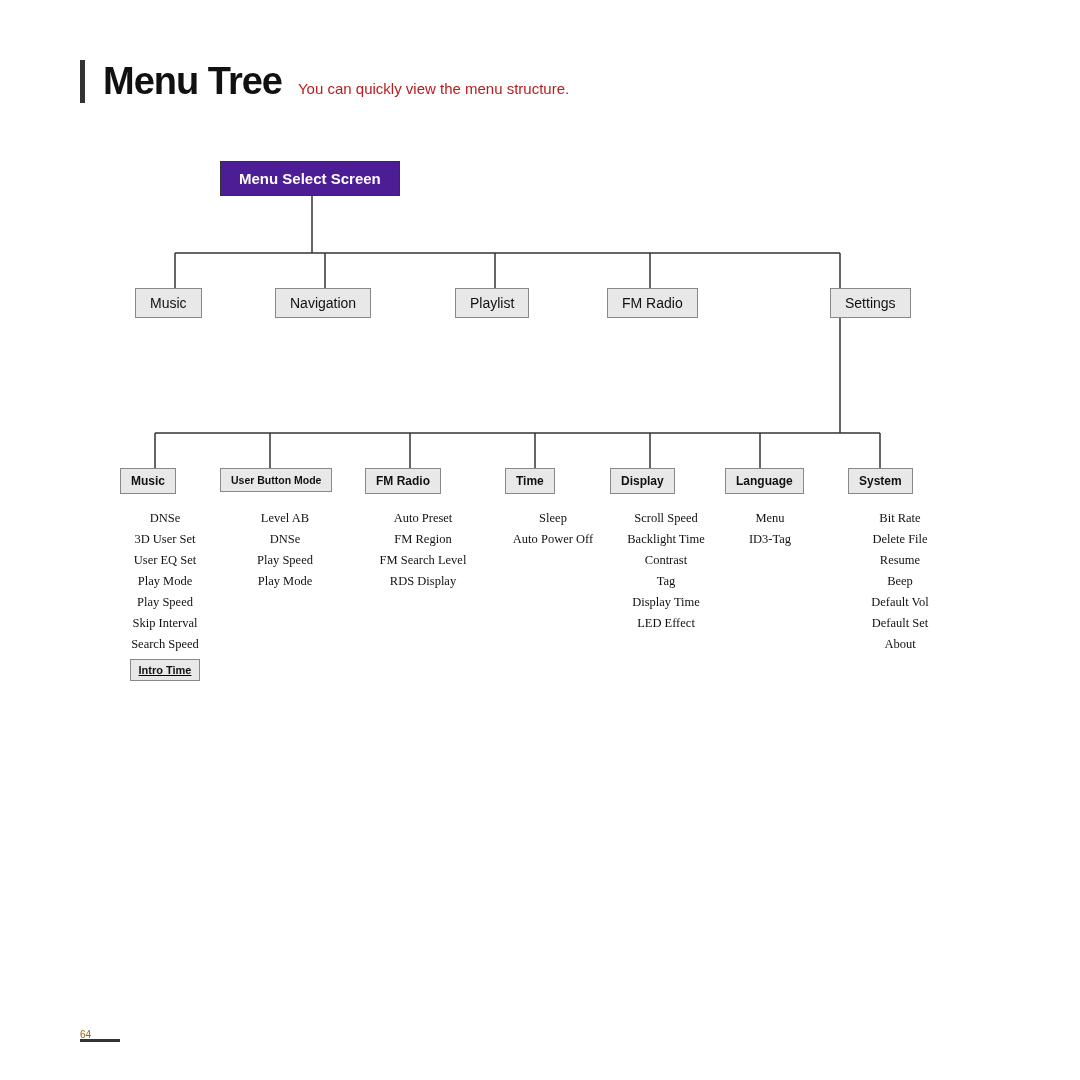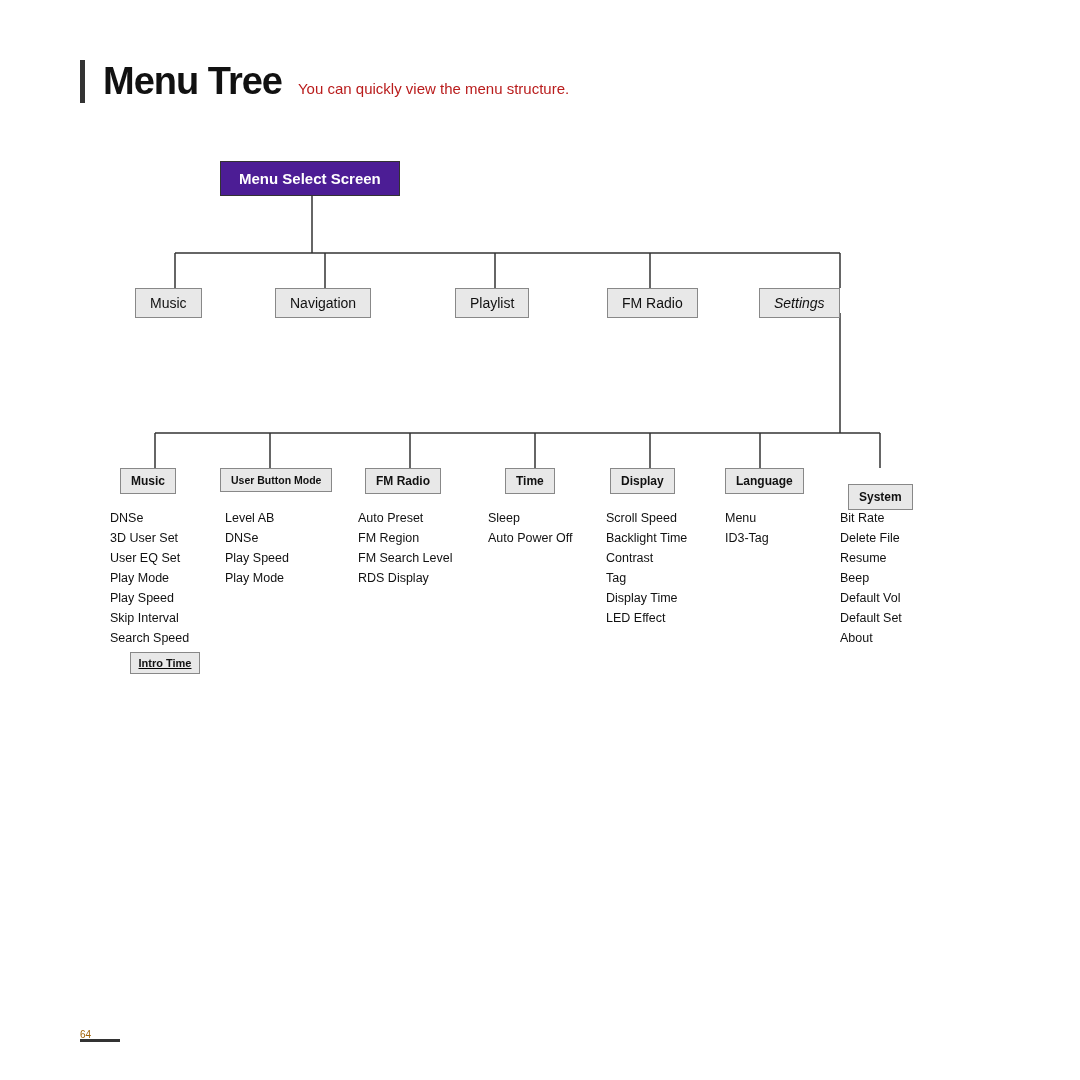--- a/index.html
+++ b/index.html
@@ -88,24 +88,25 @@
       font-weight: bold;
       border: 1px solid #888;
       display: inline-block;
       white-space: nowrap;
       text-align: center;
     }
 
     .node-text {
       font-size: 12.5px;
       color: #111;
-      text-align: left;
+      text-align: center;
       white-space: nowrap;
       display: block;
       padding: 3px 0;
+      font-family: Liberation Serif, serif;
     }
 
     .page-number {
       position: absolute;
       bottom: 40px;
       left: 80px;
       font-size: 10px;
       color: #a16207;
     }
 
@@ -163,21 +164,21 @@
     </div>
     <div style="position:absolute; left:195px; top:135px;">
       <div class="node-l1">Navigation</div>
     </div>
     <div style="position:absolute; left:375px; top:135px;">
       <div class="node-l1">Playlist</div>
     </div>
     <div style="position:absolute; left:527px; top:135px;">
       <div class="node-l1">FM Radio</div>
     </div>
-    <div style="position:absolute; left:679px; top:135px;font-style:italic;">
+    <div style="position:absolute; left:750px; top:135px;">
       <div class="node-l1">Settings</div>
     </div>
 
     <div style="position:absolute; left:40px; top:315px;">
       <div class="node-l2">Music</div>
     </div>
     <div style="position:absolute; left:140px; top:315px;">
       <div class="node-l2" style="font-size:10.5px;">User Button Mode</div>
     </div>
     <div style="position:absolute; left:285px; top:315px;">
@@ -185,21 +186,21 @@
     </div>
     <div style="position:absolute; left:425px; top:315px;">
       <div class="node-l2">Time</div>
     </div>
     <div style="position:absolute; left:530px; top:315px;">
       <div class="node-l2">Display</div>
     </div>
     <div style="position:absolute; left:645px; top:315px;">
       <div class="node-l2">Language</div>
     </div>
-    <div style="position:absolute; left:768px; top:315px;margin-top:16px;">
+    <div style="position:absolute; left:768px; top:315px;">
       <div class="node-l2">System</div>
     </div>
 
     <div style="position:absolute; left:30px; top:355px; width:110px;">
       <span class="node-text">DNSe</span>
       <span class="node-text">3D User Set</span>
       <span class="node-text">User EQ Set</span>
       <span class="node-text">Play Mode</span>
       <span class="node-text">Play Speed</span>
       <span class="node-text">Skip Interval</span>

